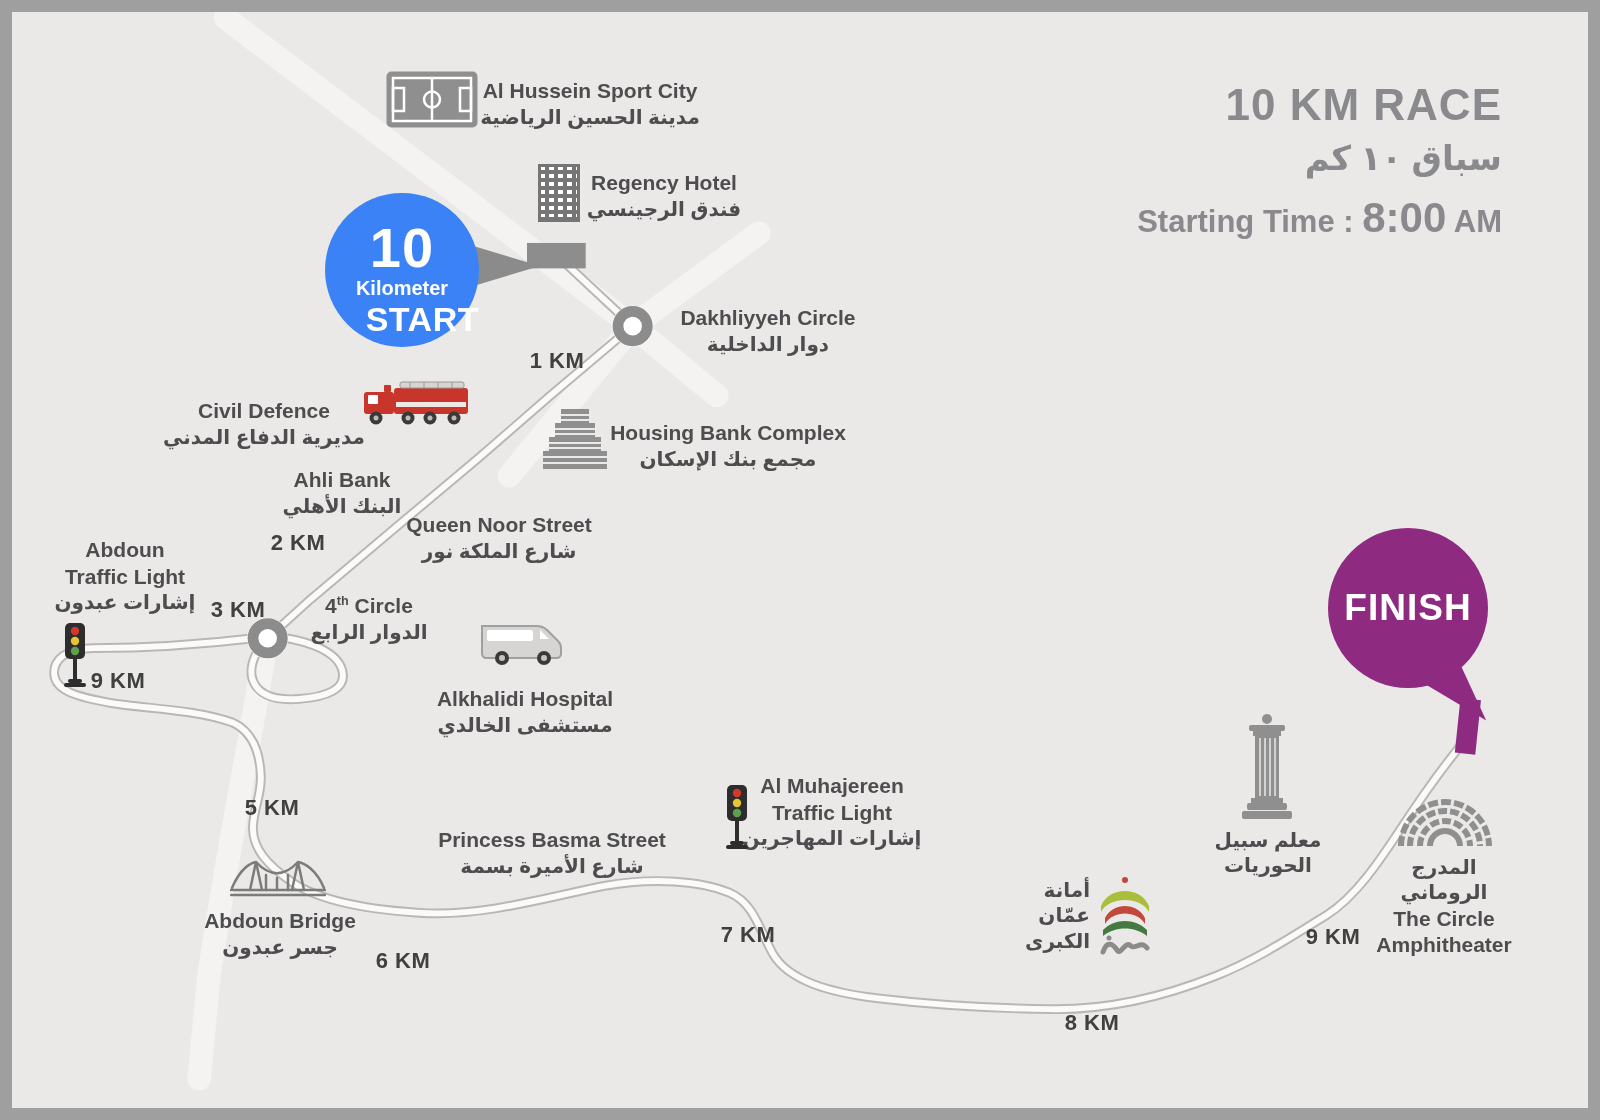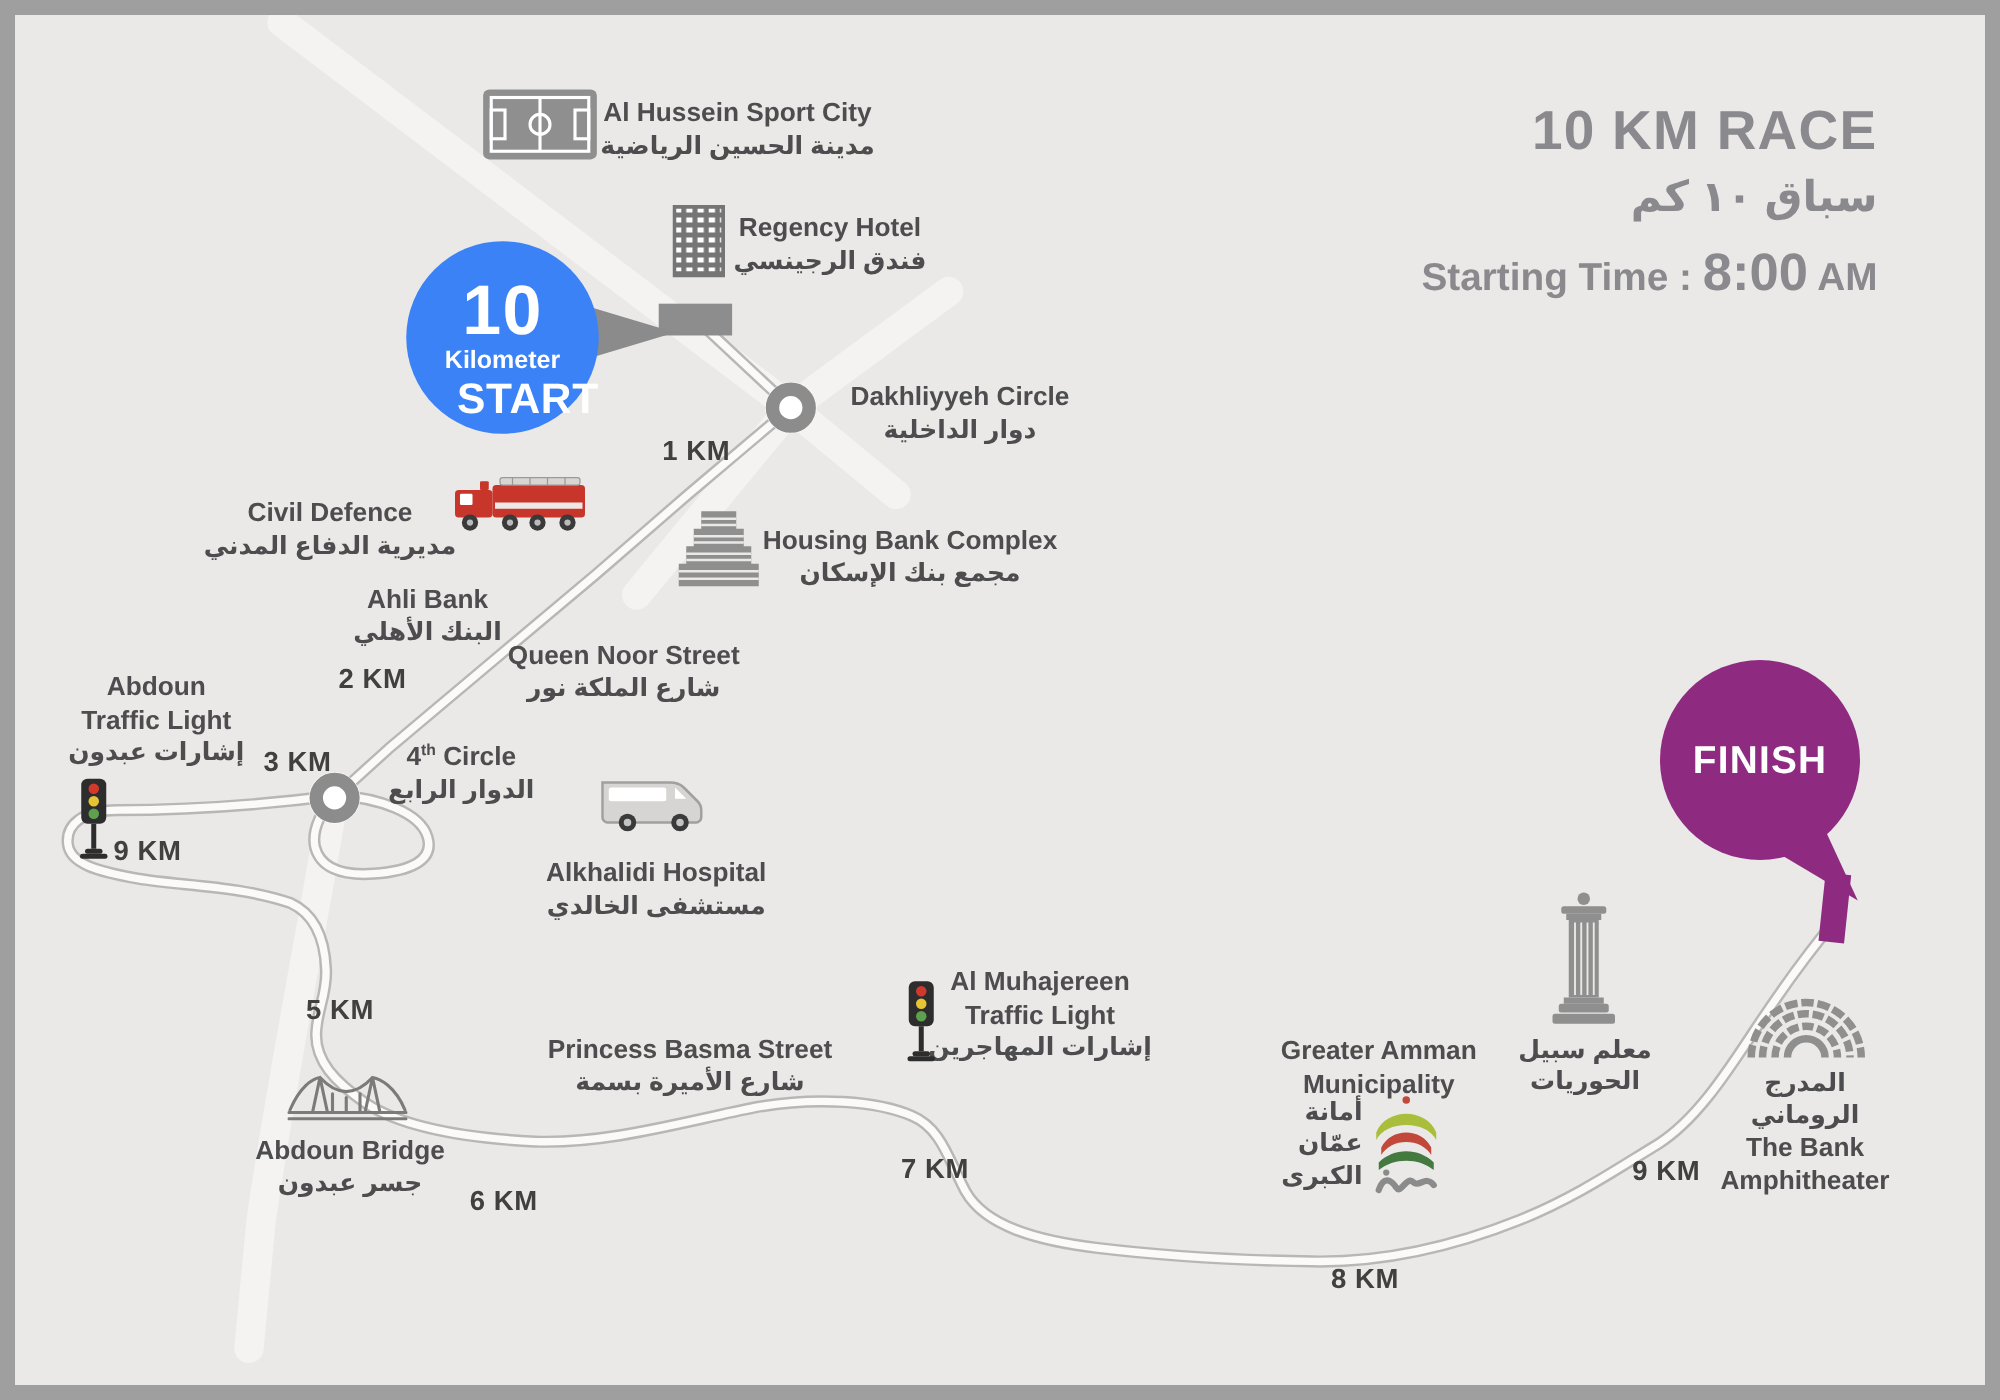--- a/index.html
+++ b/index.html
@@ -20,21 +20,21 @@
         border-bottom:27px solid transparent; border-left:90px solid #8b8b8b; }
   #finishPointer { left:1418px; top:620px; border-top:26px solid transparent;
         border-bottom:26px solid transparent; border-left:84px solid #8e2a80;
         transform:rotate(48deg); transform-origin:0 50%; }
   .balloon-circle { position:absolute; border-radius:50%; color:#fff; text-align:center; }
   #startCircle { left:313px; top:181px; width:154px; height:154px; background:#3b82f6; }
   #startCircle .n { font-size:56px; font-weight:700; line-height:1; padding-top:27px; letter-spacing:1px; }
   #startCircle .u { font-size:20px; font-weight:700; line-height:1.2; }
   #startCircle .s { font-size:34px; font-weight:700; letter-spacing:.5px;text-align:right; }
   #finishCircle { left:1316px; top:516px; width:160px; height:160px; background:#8e2a80; }
-  #finishCircle .f { font-size:31px; font-weight:700; line-height:160px; letter-spacing:1px; }
+  #finishCircle .f { font-size:37px; font-weight:700; line-height:160px; letter-spacing:1px; }
   .title-block { position:absolute; top:68px; right:86px; text-align:right;
         color:#8a898d; font-weight:700; }
   .title-block .t1 { font-size:44px; letter-spacing:1px; }
   .title-block .t2 { font-size:34px; direction:rtl; margin-top:8px; }
   .title-block .t3 { font-size:31px; margin-top:16px; }
   .title-block .t3 .time { font-size:42px; }
   sup { font-size:.6em; }
 </style>
 </head>
 <body>
@@ -142,37 +142,33 @@
     <span class="ar">إشارات المهاجرين</span>
   </div>
   <div class="lbl" style="left:540px;top:815px">
     <span class="en">Princess Basma Street</span>
     <span class="ar">شارع الأميرة بسمة</span>
   </div>
   <div class="lbl" style="left:268px;top:896px">
     <span class="en">Abdoun Bridge</span>
     <span class="ar">جسر عبدون</span>
   </div>
-  <div class="lbl" style="left:1091px;top:816px">
-    <span class="en">Greater Amman</span>
-    <span class="en">Municipality</span>
-  </div>
   <div class="lbl" style="left:1055px;top:866px;transform:none;text-align:right;left:1008px;width:70px">
     <span class="ar">أمانة</span>
     <span class="ar">عمّان</span>
     <span class="ar">الكبرى</span>
   </div>
   <div class="lbl" style="left:1256px;top:816px">
     <span class="ar">معلم سبيل</span>
     <span class="ar">الحوريات</span>
   </div>
   <div class="lbl" style="left:1432px;top:843px">
     <span class="ar">المدرج</span>
     <span class="ar">الروماني</span>
-    <span class="en">The Bank</span>
+    <span class="en">The Circle</span>
     <span class="en">Amphitheater</span>
   </div>
 
   <svg class="icon" style="left:374px;top:59px" width="92" height="57" viewBox="0 0 92 57">
     <rect x="0.5" y="0.5" width="91" height="56" rx="5" fill="#8f8f8f"></rect>
     <rect x="7" y="7" width="78" height="43" fill="none" stroke="#fff" stroke-width="2.5"></rect>
     <line x1="46" y1="7" x2="46" y2="50" stroke="#fff" stroke-width="2.5"></line>
     <circle cx="46" cy="28.5" r="8" fill="none" stroke="#fff" stroke-width="2.5"></circle>
     <rect x="7" y="17" width="11" height="23" fill="none" stroke="#fff" stroke-width="2.5"></rect>
     <rect x="74" y="17" width="11" height="23" fill="none" stroke="#fff" stroke-width="2.5"></rect>

